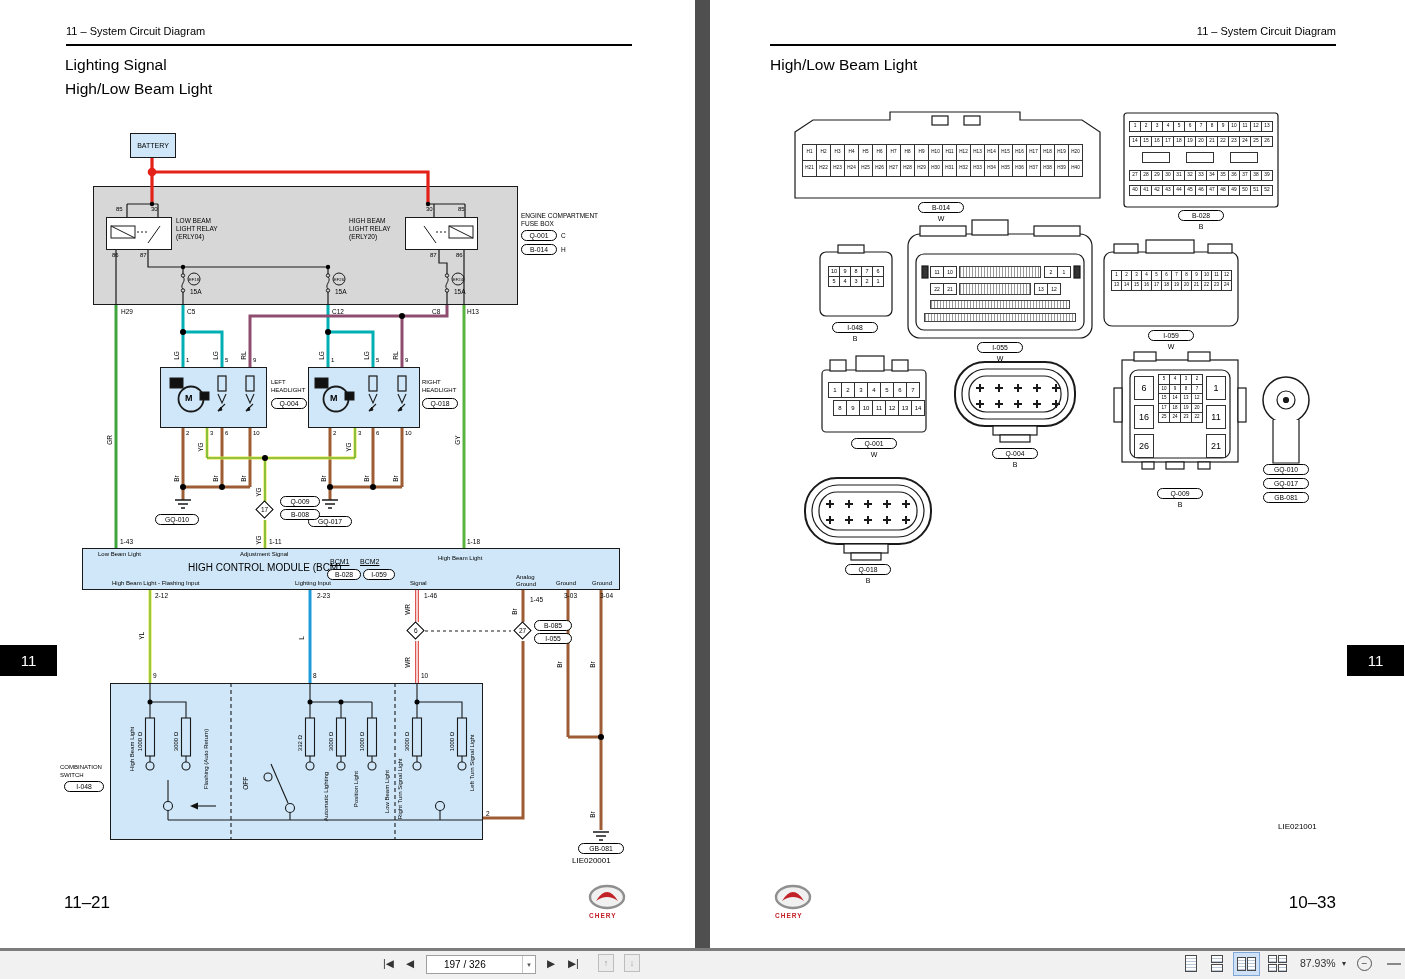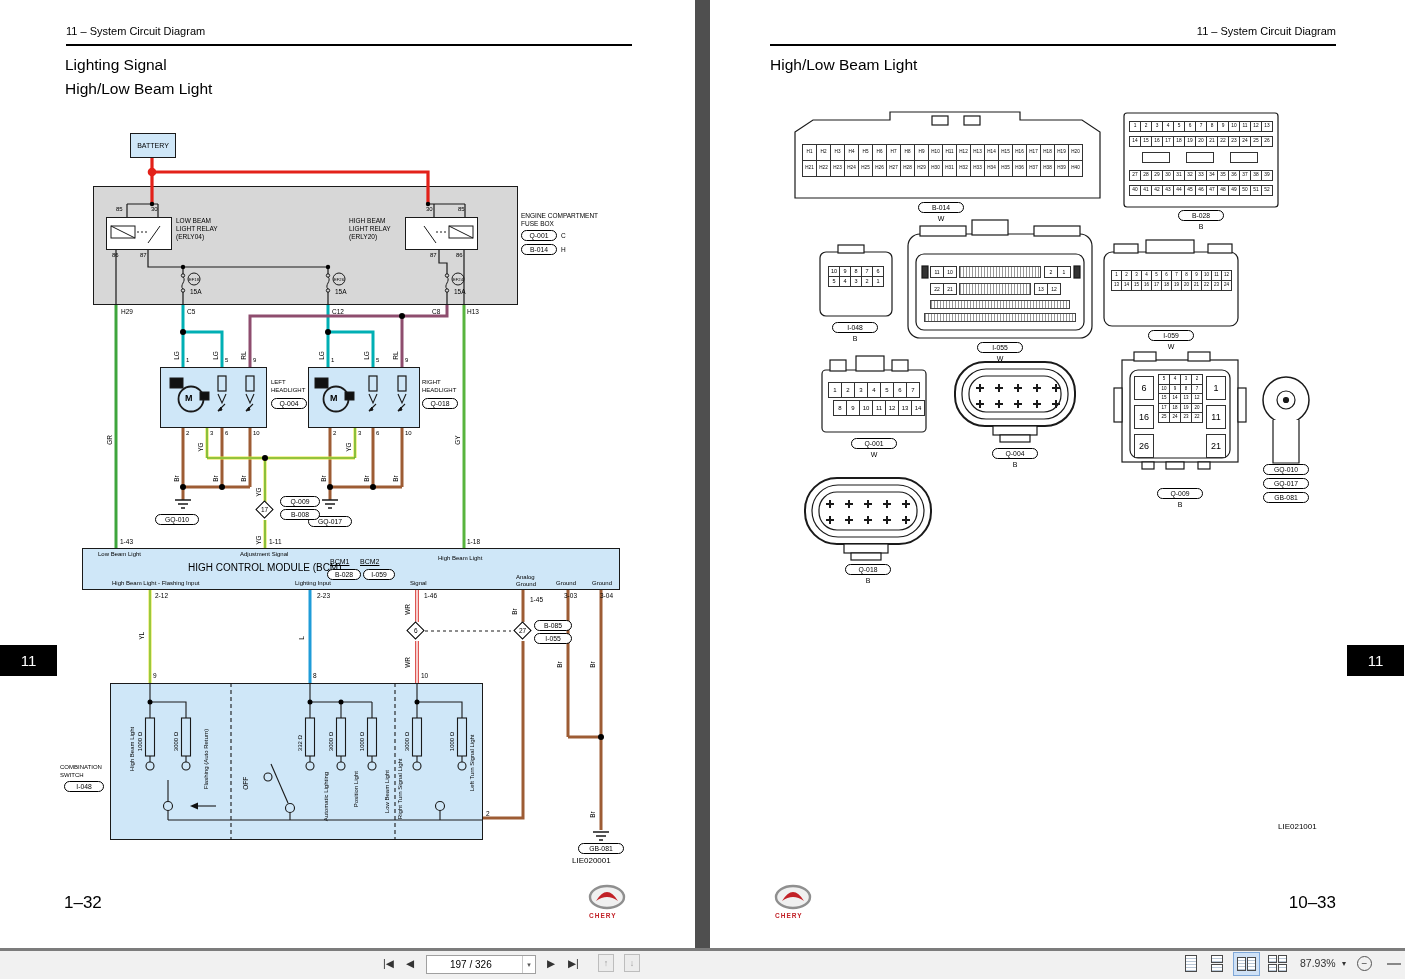--- a/index.html
+++ b/index.html
@@ -48,21 +48,21 @@
   .blankcell{position:absolute;width:28px;height:11px;border:1px solid #333;background:#fff}
   .hatch{position:absolute;border:1px solid #444;
          background:repeating-linear-gradient(90deg,#999 0,#999 1px,#fff 1px,#fff 3px)}
   .logo-text{position:absolute;font-size:6.5px;font-weight:bold;color:#c22127;letter-spacing:1px}
   
   .tb{position:absolute;left:0;top:948px;width:1405px;height:31px;background:#f1f1f1}
   .tb-strip{position:absolute;left:0;top:0;width:100%;height:3px;background:#7c7c7c}
   .tb-btn{position:absolute;font-size:10.5px;color:#333}
   .pagebox{position:absolute;left:426px;top:7px;width:110px;height:19px;background:#fff;
            border:1px solid #a0a0a0;font-size:10px;display:flex;align-items:center}
-  .pagebox .pb-txt{padding-left:23px;flex:1}
+  .pagebox .pb-txt{padding-left:17px;flex:1}
   .pagebox .pb-caret{width:13px;border-left:1px solid #c9c9c9;height:100%;display:flex;
                      align-items:center;justify-content:center;font-size:7px;color:#555}
   .grayic{position:absolute;width:16px;height:18px;border:1px solid #bdbdbd;background:#ececec;
           color:#9a9a9a;font-size:9px;display:flex;align-items:center;justify-content:center}
   .doc-ic{position:absolute;width:12px;height:17px;border:1px solid #4a4a4a;
           background:repeating-linear-gradient(180deg,#fff 0,#fff 2px,#b9c7d6 2px,#b9c7d6 3px)}
   .doc-sm{border:1px solid #4a4a4a;
           background:repeating-linear-gradient(180deg,#fff 0,#fff 2px,#b9c7d6 2px,#b9c7d6 3px)}
   .twopage-wrap{position:absolute;width:27px;height:24px;background:#cfe1f6;border:1px solid #7fa8d9;
                 display:flex;align-items:center;justify-content:center;gap:1px}
@@ -391,21 +391,21 @@
   <div class="lbl rot s6" style="left:335px;top:744px">3000 Ω</div>
   <div class="lbl rot s6" style="left:366px;top:744px">1000 Ω</div>
   <div class="lbl rot s6" style="left:330px;top:814px">Automatic Lighting</div>
   <div class="lbl rot s6" style="left:360px;top:800px">Position Light</div>
   <div class="lbl rot s6" style="left:391px;top:806px">Low Beam Light</div>
   <div class="lbl rot s6" style="left:411px;top:744px">3000 Ω</div>
   <div class="lbl rot s6" style="left:456px;top:744px">1000 Ω</div>
   <div class="lbl rot s6" style="left:404px;top:812px">Right Turn Signal Light</div>
   <div class="lbl rot s6" style="left:476px;top:784px">Left Turn Signal Light</div>
 
-  <div class="pagenum" style="left:64px;top:893px">1–32</div>
+  <div class="pagenum" style="left:64px;top:893px">11–21</div>
   <div class="logo-text" style="left:589px;top:912px">CHERY</div>
 </div>
 
 <div class="page" id="pageR">
   <div class="hdr" style="left:400px;top:25px;width:226px;text-align:right">11 – System Circuit Diagram</div>
   <div class="rule" style="left:60px;top:44px;width:566px"></div>
   <div class="title" style="left:60px;top:56px">High/Low Beam Light</div>
   <div class="tab" style="left:637px;top:645px">11</div>
 
   <svg class="layer" width="695" height="948">

